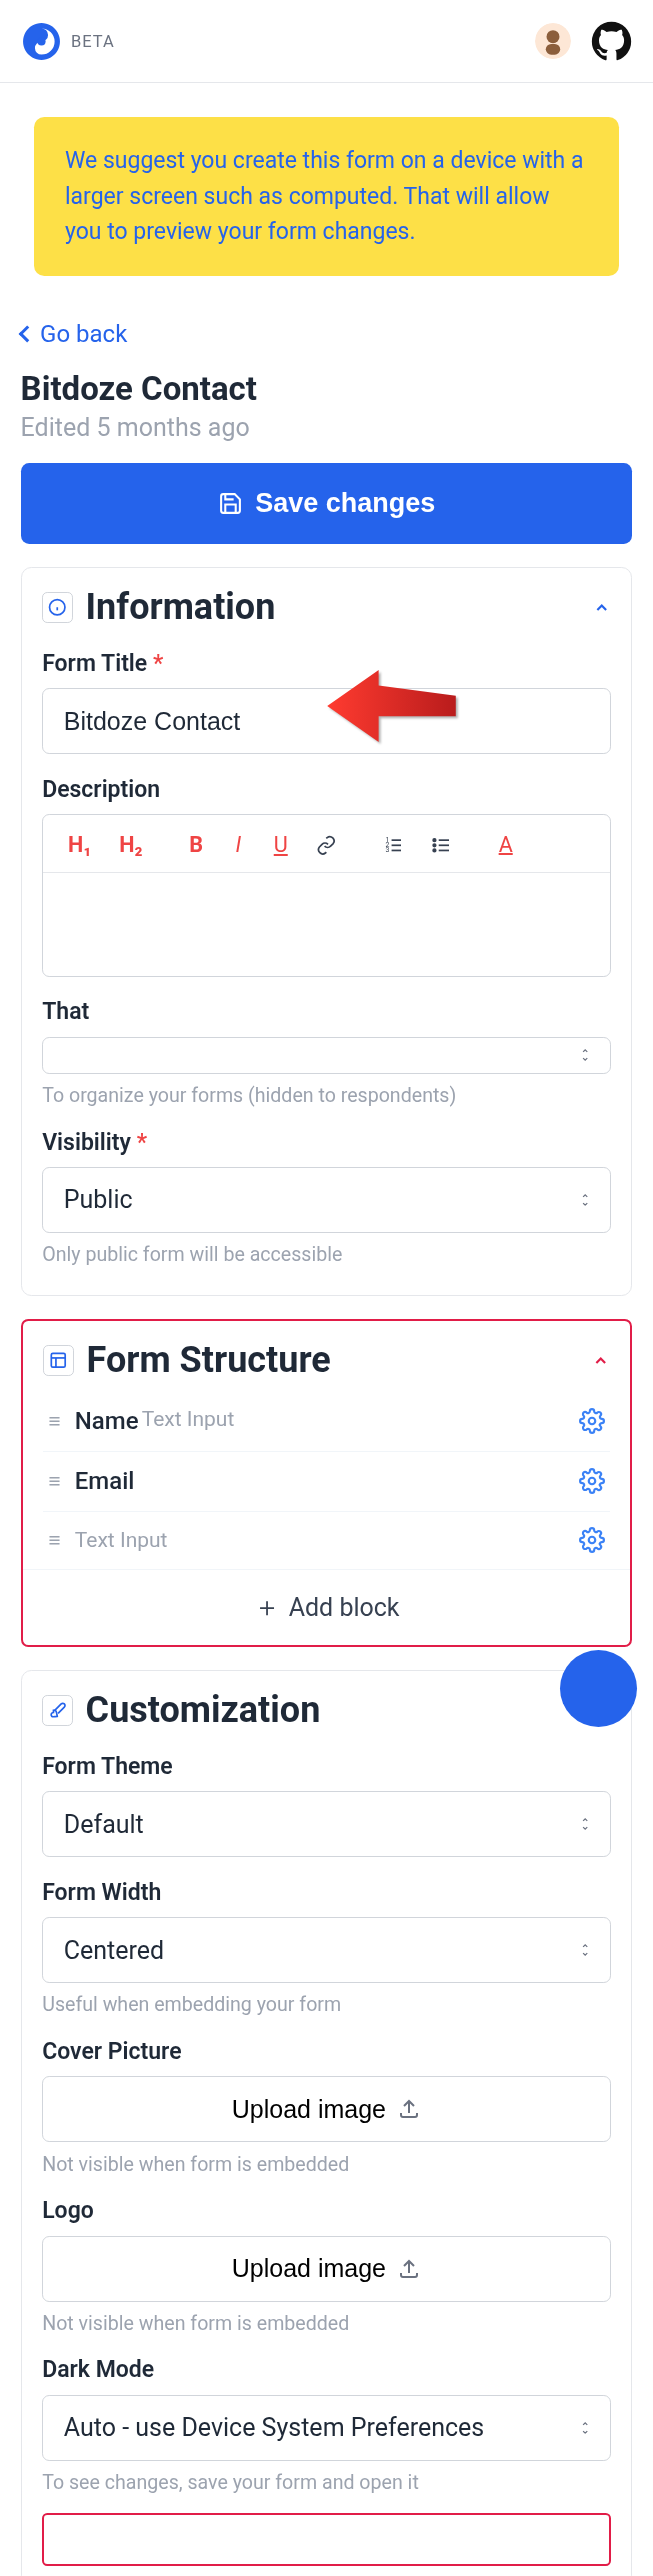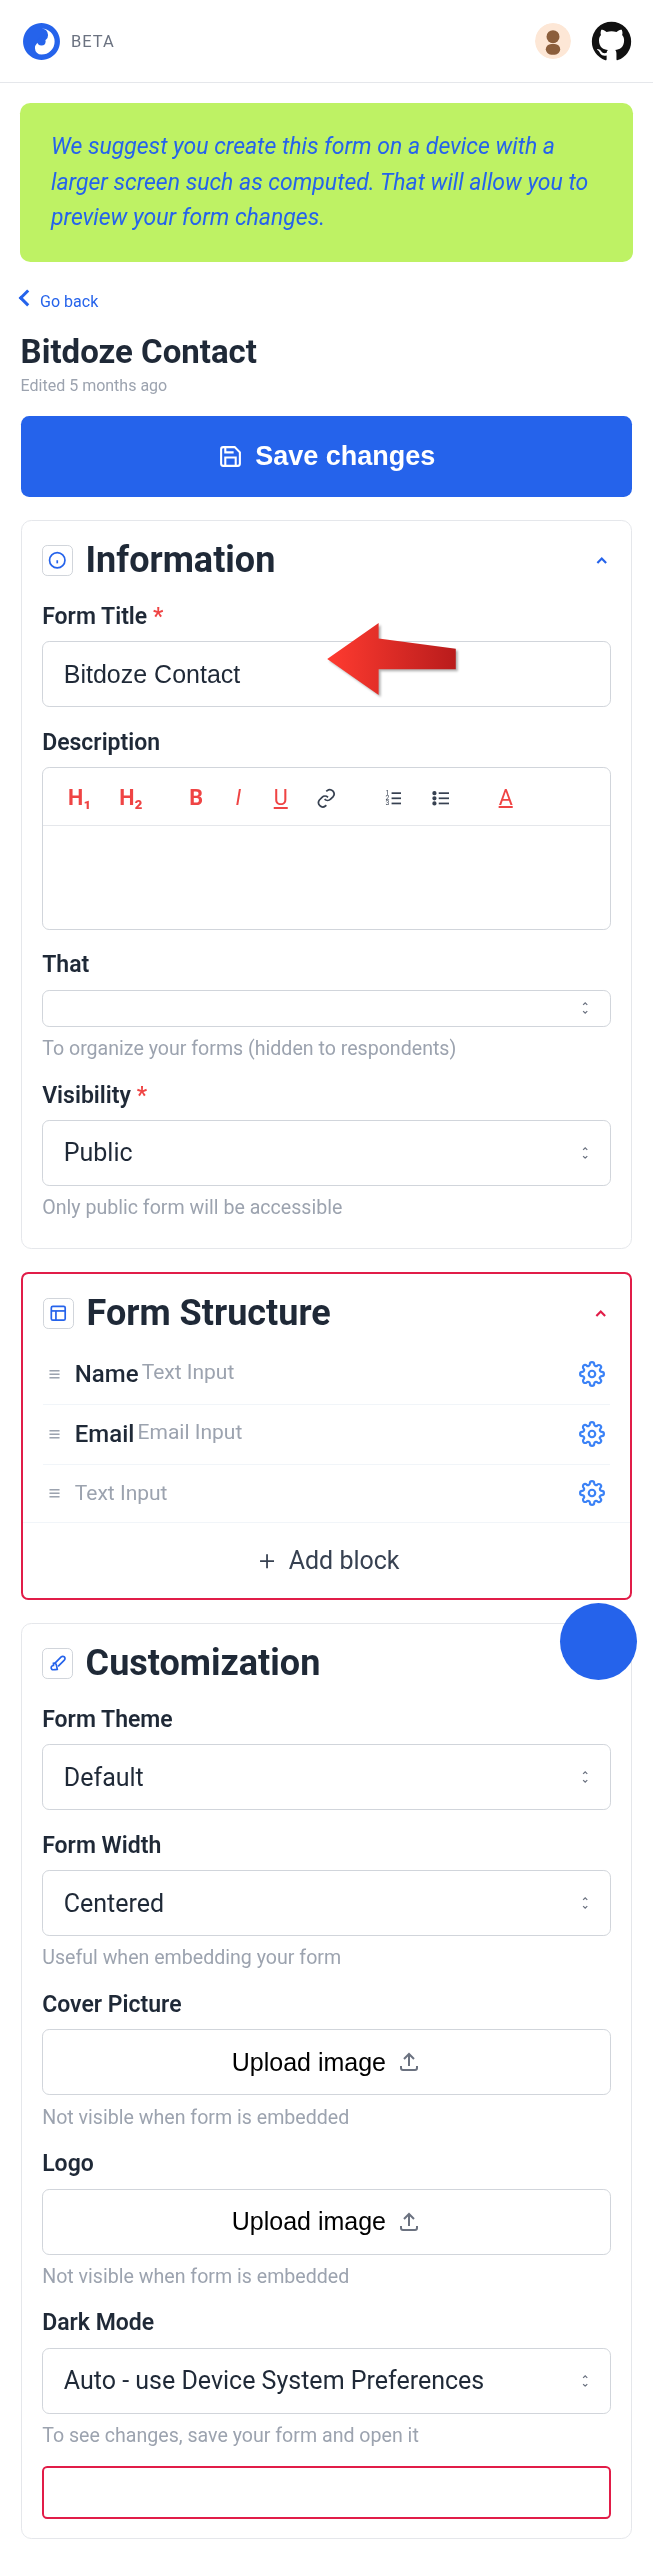--- a/index.html
+++ b/index.html
@@ -4,26 +4,26 @@
 <style>
   * { box-sizing: border-box; margin: 0; padding: 0; }
   body { font-family: -apple-system, BlinkMacSystemFont, "Segoe UI", Roboto, Arial, sans-serif; background: #fff; color: #1f2937; width: 653px; font-size: 21.6px; }
   .header { display: flex; align-items: center; padding: 20.6px; border-bottom: 0.5px solid #e5e7eb; }
   .logo-wrap { display:flex; align-items:center; gap:9.3px;}
   .logo { width:41px; height:41px; }
   .beta { font-size: 16.5px; color:#6b7280; letter-spacing:1px;}
   .spacer { flex:1; }
   .avatar { width:36px; height:36px; border-radius:50%; }
   .github-icon { width:41px; height:41px; margin-left:20.6px;}
-  .notice { background:#bef264; color:#2563eb; padding:26px 31px; font-size:23px; line-height:1.55; margin:20px; border-radius:10.3px;font-style:italic;}
+  .notice { background:#fde047; color:#2563eb; padding:26px 31px; font-size:23px; line-height:1.55; margin:34px; border-radius:10.3px;}
   .content { padding: 0 20.6px; }
-  .goback { color:#2563eb; font-size:16px; display:inline-flex; gap:7.2px; margin:10.3px 0 20.6px 0; cursor:pointer;}
+  .goback { color:#2563eb; font-size:24px; display:inline-flex; align-items:center; gap:7.2px; margin:10.3px 0 20.6px 0; cursor:pointer;}
   .goback::before { content:""; display:inline-block; width:9.3px; height:9.3px; border-left:3.1px solid #2563eb; border-bottom:3.1px solid #2563eb; transform:rotate(45deg);}
   h1.page-title { font-size:33px; font-weight:700; margin-bottom:5.2px;}
-  .edited { color:#9ca3af; font-size:16px; margin-bottom:20.6px;}
+  .edited { color:#9ca3af; font-size:25px; margin-bottom:20.6px;}
   .save-btn { width:100%; background:#2563eb; color:#fff; border:none; border-radius:8.2px; padding:25px; font-size:27px; font-weight:600; display:flex; align-items:center; justify-content:center; gap:12.4px; cursor:pointer;}
   .save-icon { width:25px; height:25px; }
   .section { border:1px solid #e5e7eb; border-radius:10.3px; margin:23px 0; padding: 18.5px 20.6px;}
   .section.highlight-red { border:2.6px solid #e11d48; border-radius:7.2px;}
   .sec-head { display:flex; align-items:center; gap:12.4px; }
   .sec-head .chev-wrap { border:1px solid #d1d5db; border-radius:5.2px; width:31px; height:31px; display:flex; align-items:center; justify-content:center;}
   .sec-head .sec-icon { width:18.5px; height:18.5px; }
   .sec-head h2 { font-size:36px; font-weight:700; flex:1;}
   .chev-up, .chev-down { width:17.5px; height:17.5px; color:#2563eb;}
   .field-group { margin:21.6px 0 10.3px 0; }
@@ -242,21 +242,20 @@
         </div>
         <svg class="block-gear" width="26" height="26" viewBox="0 0 24 24" fill="none" stroke="#3b82f6" stroke-width="2">
               <circle cx="12" cy="12" r="3"></circle>
               <path d="M19.4 15a1.7 1.7 0 0 0 .34 1.87l.06.06a2 2 0 1 1-2.83 2.83l-.06-.06a1.7 1.7 0 0 0-1.87-.34 1.7 1.7 0 0 0-1 1.55V21a2 2 0 1 1-4 0v-.09a1.7 1.7 0 0 0-1-1.55 1.7 1.7 0 0 0-1.87.34l-.06.06a2 2 0 1 1-2.83-2.83l.06-.06a1.7 1.7 0 0 0 .34-1.87 1.7 1.7 0 0 0-1.55-1H3a2 2 0 1 1 0-4h.09a1.7 1.7 0 0 0 1.55-1 1.7 1.7 0 0 0-.34-1.87l-.06-.06a2 2 0 1 1 2.83-2.83l.06.06a1.7 1.7 0 0 0 1.87.34 1.7 1.7 0 0 0 1-1.55V3a2 2 0 1 1 4 0v.09a1.7 1.7 0 0 0 1 1.55 1.7 1.7 0 0 0 1.87-.34l.06-.06a2 2 0 1 1 2.83 2.83l-.06.06a1.7 1.7 0 0 0-.34 1.87 1.7 1.7 0 0 0 1.55 1H21a2 2 0 1 1 0 4h-.09a1.7 1.7 0 0 0-1.55 1z"></path>
             </svg>
       </div>
       <div class="block-row">
         <div class="drag-handle">≡</div>
         <div class="block-info">
           <span class="block-name">Email</span>
-          <span class="block-type">Email Input</span>
         </div>
         <svg class="block-gear" width="26" height="26" viewBox="0 0 24 24" fill="none" stroke="#3b82f6" stroke-width="2">
               <circle cx="12" cy="12" r="3"></circle>
               <path d="M19.4 15a1.7 1.7 0 0 0 .34 1.87l.06.06a2 2 0 1 1-2.83 2.83l-.06-.06a1.7 1.7 0 0 0-1.87-.34 1.7 1.7 0 0 0-1 1.55V21a2 2 0 1 1-4 0v-.09a1.7 1.7 0 0 0-1-1.55 1.7 1.7 0 0 0-1.87.34l-.06.06a2 2 0 1 1-2.83-2.83l.06-.06a1.7 1.7 0 0 0 .34-1.87 1.7 1.7 0 0 0-1.55-1H3a2 2 0 1 1 0-4h.09a1.7 1.7 0 0 0 1.55-1 1.7 1.7 0 0 0-.34-1.87l-.06-.06a2 2 0 1 1 2.83-2.83l.06.06a1.7 1.7 0 0 0 1.87.34 1.7 1.7 0 0 0 1-1.55V3a2 2 0 1 1 4 0v.09a1.7 1.7 0 0 0 1 1.55 1.7 1.7 0 0 0 1.87-.34l.06-.06a2 2 0 1 1 2.83 2.83l-.06.06a1.7 1.7 0 0 0-.34 1.87 1.7 1.7 0 0 0 1.55 1H21a2 2 0 1 1 0 4h-.09a1.7 1.7 0 0 0-1.55 1z"></path>
             </svg>
       </div>
       <div class="block-row" style="border-bottom:none;">
         <div class="drag-handle">≡</div>
         <div class="block-info">
           <span class="block-type">Text Input</span>

